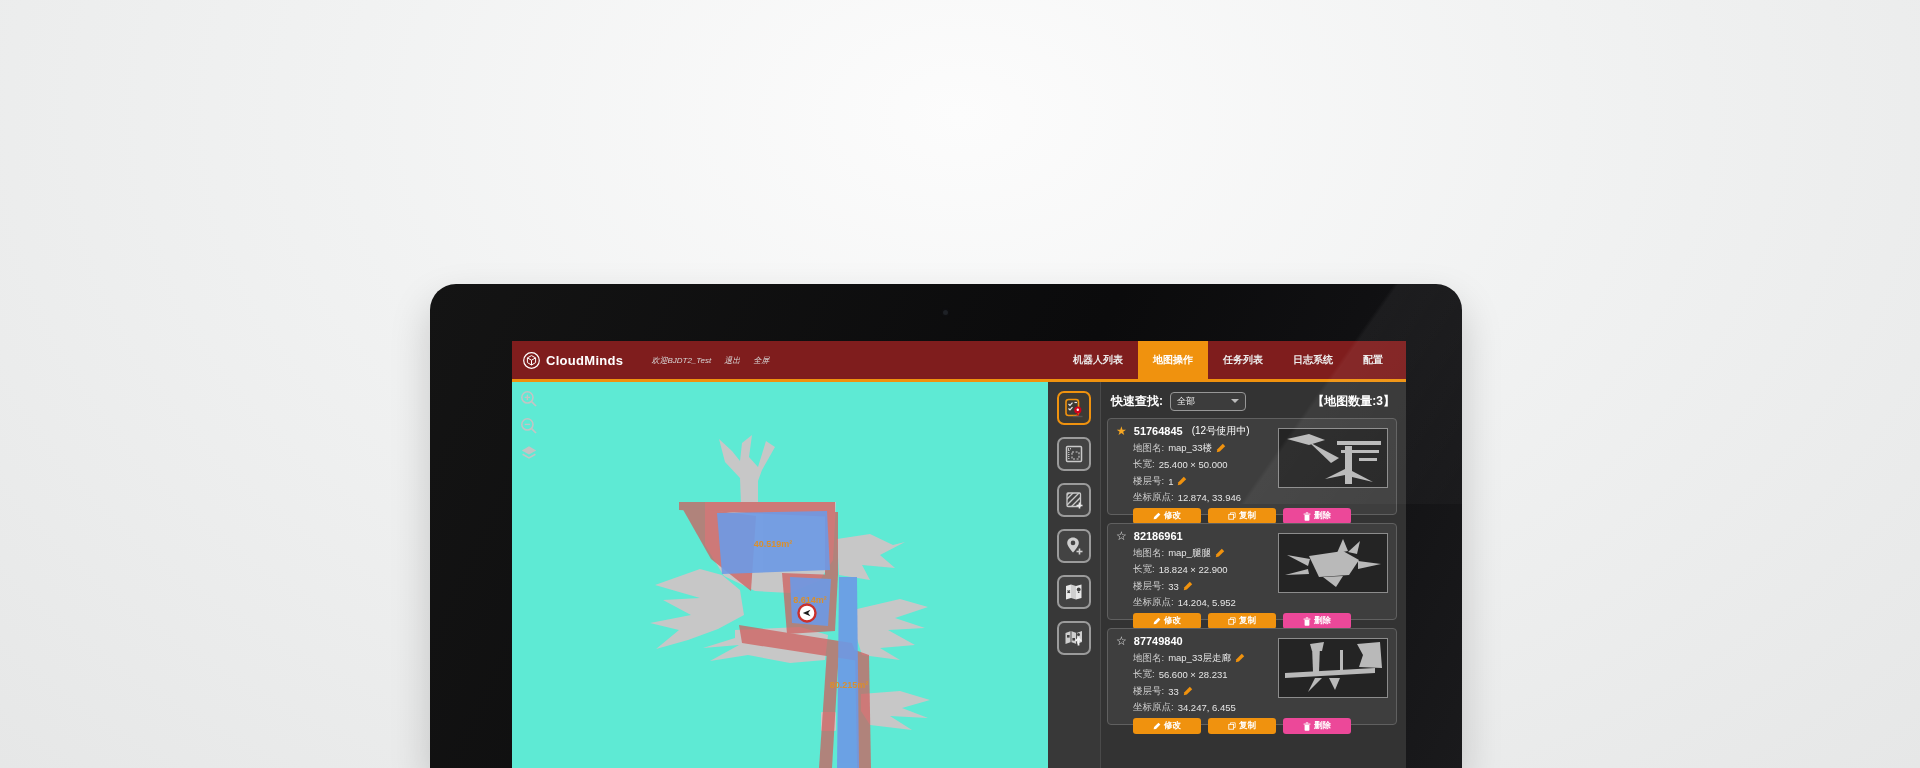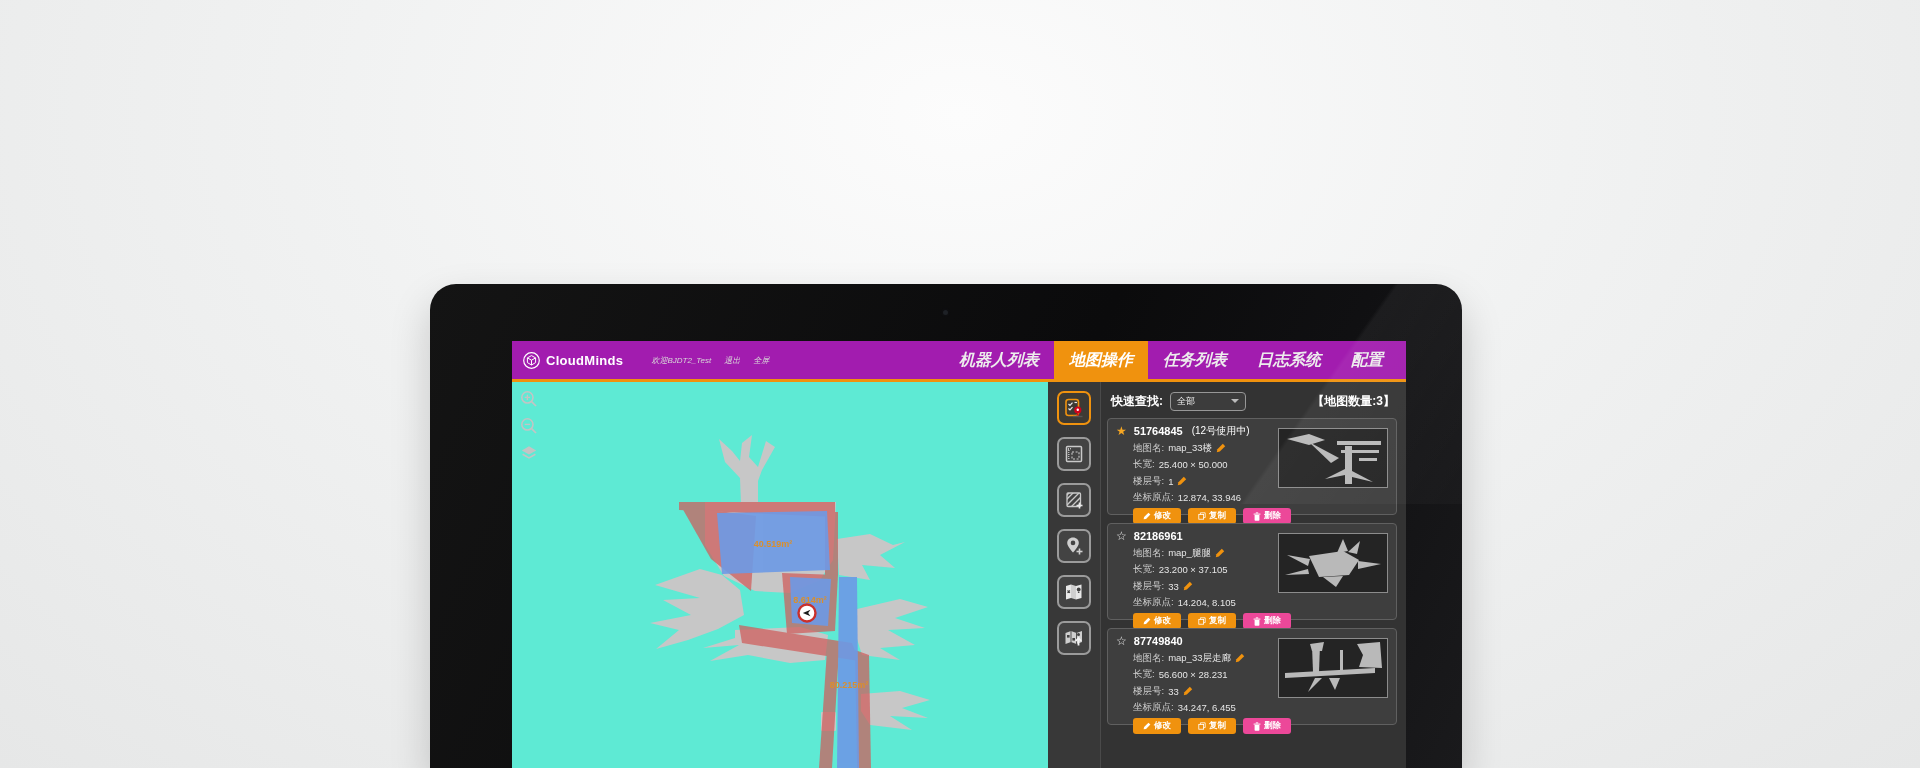--- a/index.html
+++ b/index.html
@@ -10,28 +10,28 @@
           background:linear-gradient(115deg,#141414 0%,#0b0b0c 55%,#101012 75%,#1a1a1c 100%);
           border-radius:26px 26px 0 0;box-shadow:0 18px 40px rgba(0,0,0,.18);}
   .laptop:after{content:"";position:absolute;right:0;top:0;width:340px;height:220px;
           border-radius:0 26px 0 0;
           background:linear-gradient(125deg,rgba(255,255,255,0) 55%,rgba(255,255,255,.05) 56%,rgba(255,255,255,.02) 100%);}
   .camera{position:absolute;left:50%;top:26px;width:5px;height:5px;margin-left:-3px;border-radius:50%;
           background:#1e2126;box-shadow:0 0 0 2px #0e0e10;}
   .screen{position:absolute;left:82px;top:57px;width:894px;height:427px;background:#383838;overflow:hidden;}
 
   
-  header{height:38px;background:#a21caf;border-bottom:3px solid #F0920E;display:flex;align-items:stretch;text-align:center;}
+  header{height:38px;background:#7f1d1d;border-bottom:3px solid #F0920E;display:flex;align-items:stretch;text-align:center;}
   .brand{display:flex;align-items:center;padding-left:11px;}
   .brand .logo{width:17px;height:17px;margin-right:6px;}
   .brand .bname{color:#fff;font-size:13px;font-weight:bold;letter-spacing:.3px;}
   .session{display:flex;align-items:center;margin-left:28px;gap:13px;font-style:italic;}
   .session span,.session a{color:#d8d8d8;font-size:8px;text-decoration:none;}
   nav{margin-left:auto;display:flex;align-items:stretch;padding-right:8px;}
-  nav .nav-item{display:flex;align-items:center;padding:0 15px;color:#ededed;font-size:16px;font-weight:bold;cursor:pointer;font-style:italic;}
+  nav .nav-item{display:flex;align-items:center;padding:0 15px;color:#ededed;font-size:10px;font-weight:bold;cursor:pointer;}
   nav .nav-item.active{background:#F0920E;color:#fff;}
 
   
   .main{display:flex;height:386px;}
   .canvas{flex:1;position:relative;background:#5eead4;overflow:hidden;}
   .canvas-tools{position:absolute;left:8px;top:8px;z-index:5;display:flex;flex-direction:column;gap:9px;}
   .canvas-tools .tool{width:18px;height:18px;cursor:pointer;}
   .mapsvg{position:absolute;left:0;top:0;width:100%;height:100%;}
 
   
@@ -56,21 +56,21 @@
   .star.on{color:#F5A623;}
   .star.off{color:#e3e3e3;}
   .card-id{font-weight:bold;margin-right:9px;}
   .card-status{font-size:10px;}
   .rows{margin-left:17px;margin-top:2px;}
   .row{height:16.5px;display:flex;align-items:center;font-size:9.5px;color:#e6e6e6;gap:4px;}
   .row .lb{color:#cfcfcf;}
   .pencil{width:10px;height:10px;cursor:pointer;}
   .btns{margin-left:17px;margin-top:2px;display:flex;gap:7px;}
   .cbtn{border:none;border-radius:3px;color:#fff;font-size:8.5px;font-weight:bold;
-        padding:2px 10px;display:flex;align-items:center;gap:3px;cursor:pointer;
+        padding:2px 20px;display:flex;align-items:center;gap:3px;cursor:pointer;
         font-family:"Liberation Sans","DejaVu Sans",sans-serif;}
   .cbtn.orange{background:#F0920E;}
   .cbtn.gray{background:#ec4899;}
   .thumb{position:absolute;top:9px;right:8px;width:108px;height:58px;background:#242424;border:1px solid #8c8c8c;}
   .thumb svg{display:block;width:100%;height:100%;}
 </style>
 </head>
 <body>
 
 <div class="laptop">
@@ -321,32 +321,32 @@
           <div class="rows">
             <div class="row">
                 <span class="lb">地图名:</span>
                 <span>map_腿腿</span>
               <svg class="pencil" viewBox="0 0 10 10">
                   <path d="M6.8,0.8 L9.2,3.2 L3.8,8.6 L0.8,9.2 L1.4,6.2 Z" fill="#F0920E"></path>
                 </svg>
               </div>
             <div class="row">
                 <span class="lb">长宽:</span>
-                <span>23.200 × 37.105</span>
+                <span>18.824 × 22.900</span>
               </div>
             <div class="row">
                 <span class="lb">楼层号:</span>
                 <span>33</span>
               <svg class="pencil" viewBox="0 0 10 10">
                   <path d="M6.8,0.8 L9.2,3.2 L3.8,8.6 L0.8,9.2 L1.4,6.2 Z" fill="#F0920E"></path>
                 </svg>
               </div>
             <div class="row">
                 <span class="lb">坐标原点:</span>
-                <span>14.204, 8.105</span>
+                <span>14.204, 5.952</span>
               </div>
           </div>
           <div class="btns">
             <button class="cbtn orange">
               <svg width="8" height="8" viewBox="0 0 10 10">
                   <path d="M6.8,0.8 L9.2,3.2 L3.8,8.6 L0.8,9.2 L1.4,6.2 Z" fill="#fff"></path>
                 </svg>
               <span>修改</span>
               </button>
             <button class="cbtn orange">

